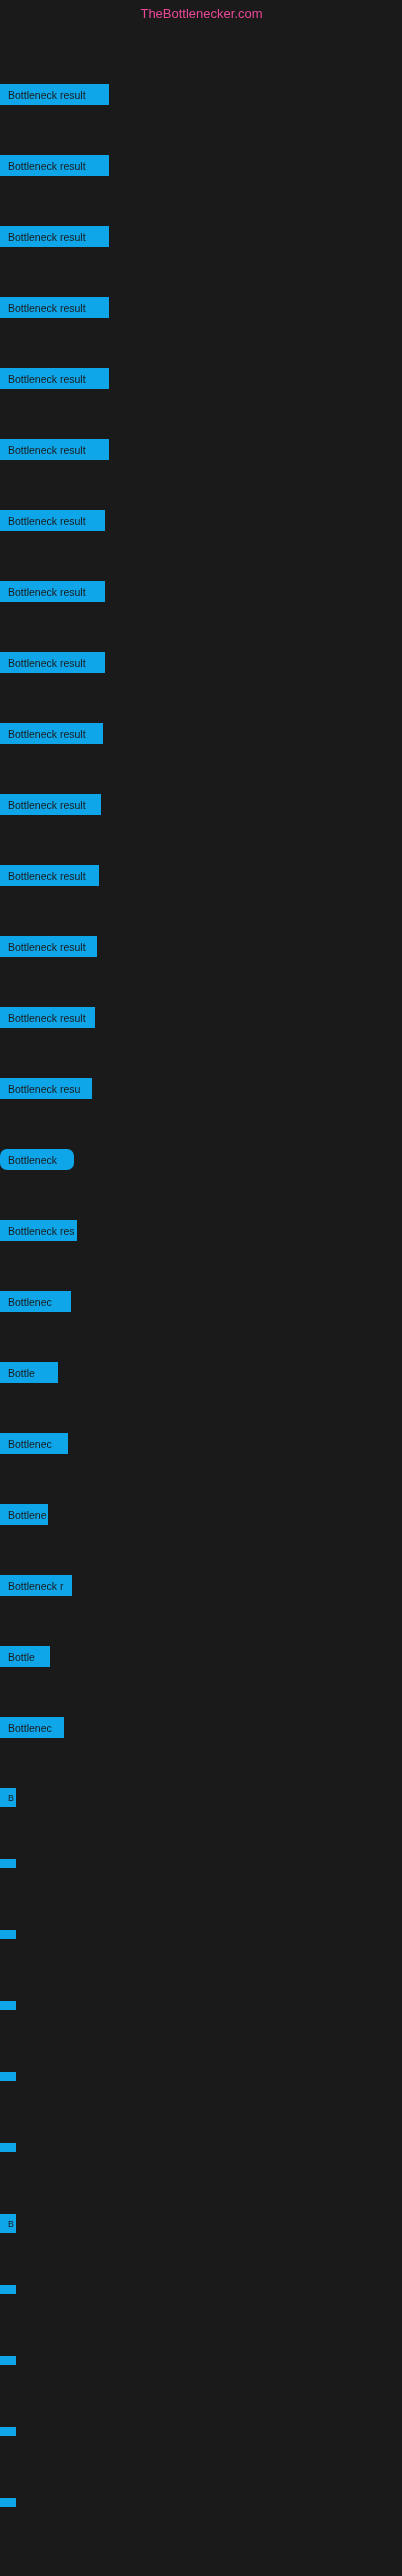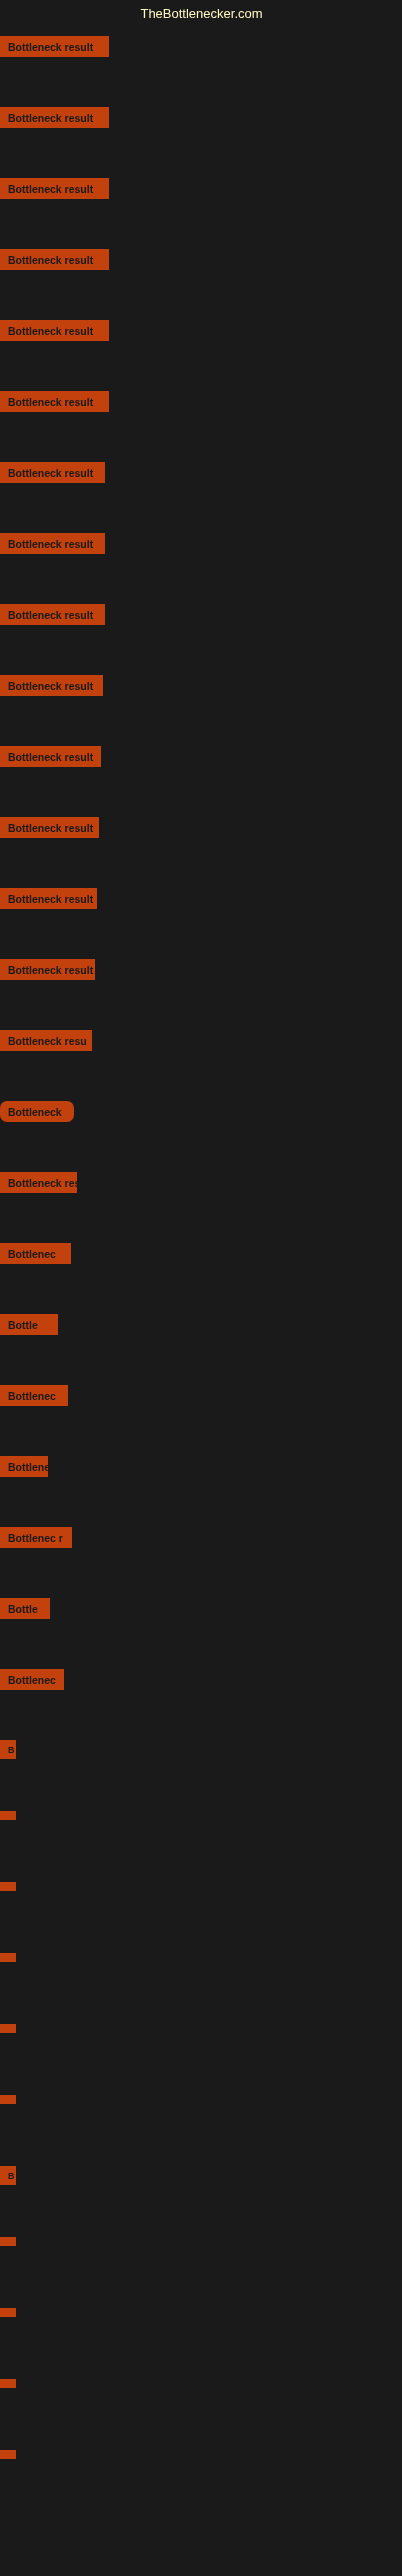--- a/index.html
+++ b/index.html
@@ -11,43 +11,44 @@
     body {
       background-color: #1a1a1a;
       width: 403px;
       min-height: 2576px;
       font-family: Arial, sans-serif;
       position: relative;
     }
 
     .site-title {
       text-align: center;
-      color: #fef9c3;
+      color: #ec4899;
       font-size: 13px;
       padding: 6.4px 0;
       background-color: #1a1a1a;
     }
 
     .bottleneck-item {
       position: relative;
       height: 71px;
       display: flex;
       align-items: flex-start;
       padding-top: 8px;
     }
 
     .bottleneck-badge {
-      background-color: #c2410c;
+      background-color: #0ea5e9;
       color: #1a1a1a;
       font-size: 10.5px;
-      font-weight: bold;
+      font-weight: normal;
       padding: 4.8px 8px;
       display: inline-block;
       white-space: nowrap;
       overflow: hidden;
+      margin-top: 48px;
     }
 
     
     .item-1 .bottleneck-badge  { width: 109px; }
     .item-2 .bottleneck-badge  { width: 109px; }
     .item-3 .bottleneck-badge  { width: 109px; }
     .item-4 .bottleneck-badge  { width: 109px; }
     .item-5 .bottleneck-badge  { width: 109px; }
     .item-6 .bottleneck-badge  { width: 109px; }
     .item-7 .bottleneck-badge  { width: 105px; }
@@ -145,21 +146,21 @@
     <div class="bottleneck-item item-19">
       <div class="bottleneck-badge">Bottle</div>
     </div>
     <div class="bottleneck-item item-20">
       <div class="bottleneck-badge">Bottlenec</div>
     </div>
     <div class="bottleneck-item item-21">
       <div class="bottleneck-badge">Bottlene</div>
     </div>
     <div class="bottleneck-item item-22">
-      <div class="bottleneck-badge">Bottlenec r</div>
+      <div class="bottleneck-badge">Bottleneck r</div>
     </div>
     <div class="bottleneck-item item-23">
       <div class="bottleneck-badge">Bottle</div>
     </div>
     <div class="bottleneck-item item-24">
       <div class="bottleneck-badge">Bottlenec</div>
     </div>
     <div class="bottleneck-item item-25">
       <div class="bottleneck-badge">B</div>
     </div>

